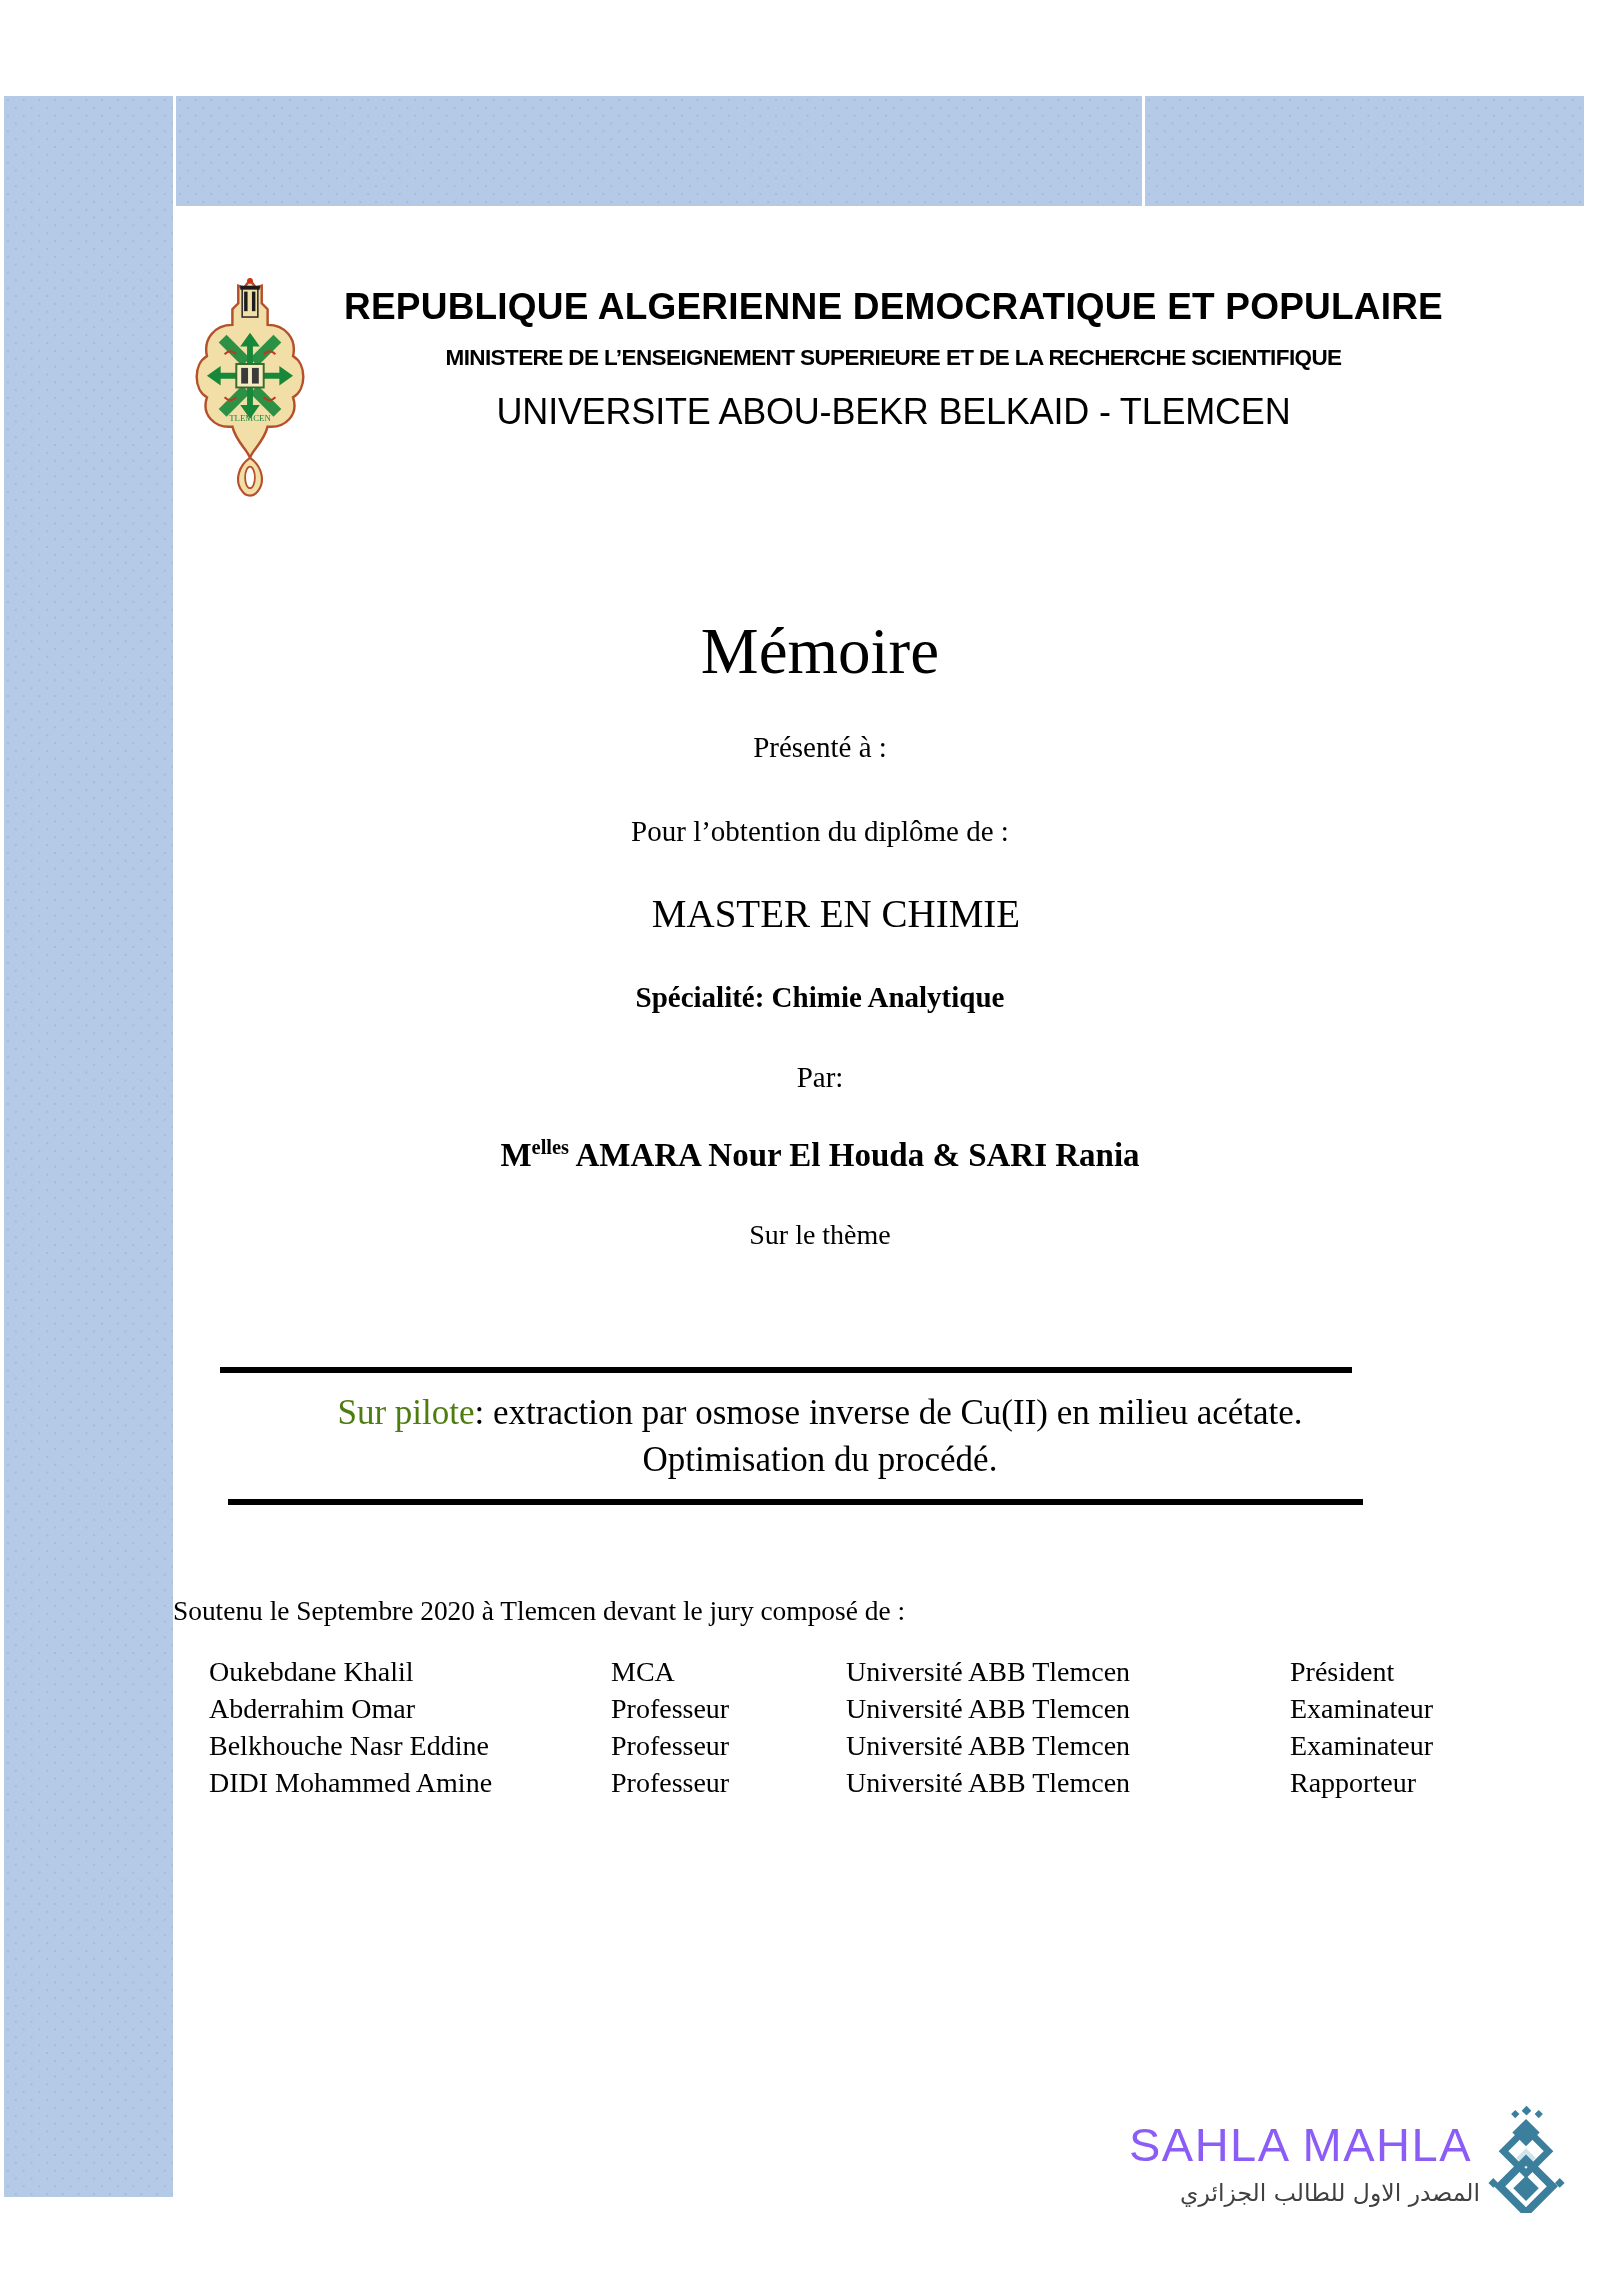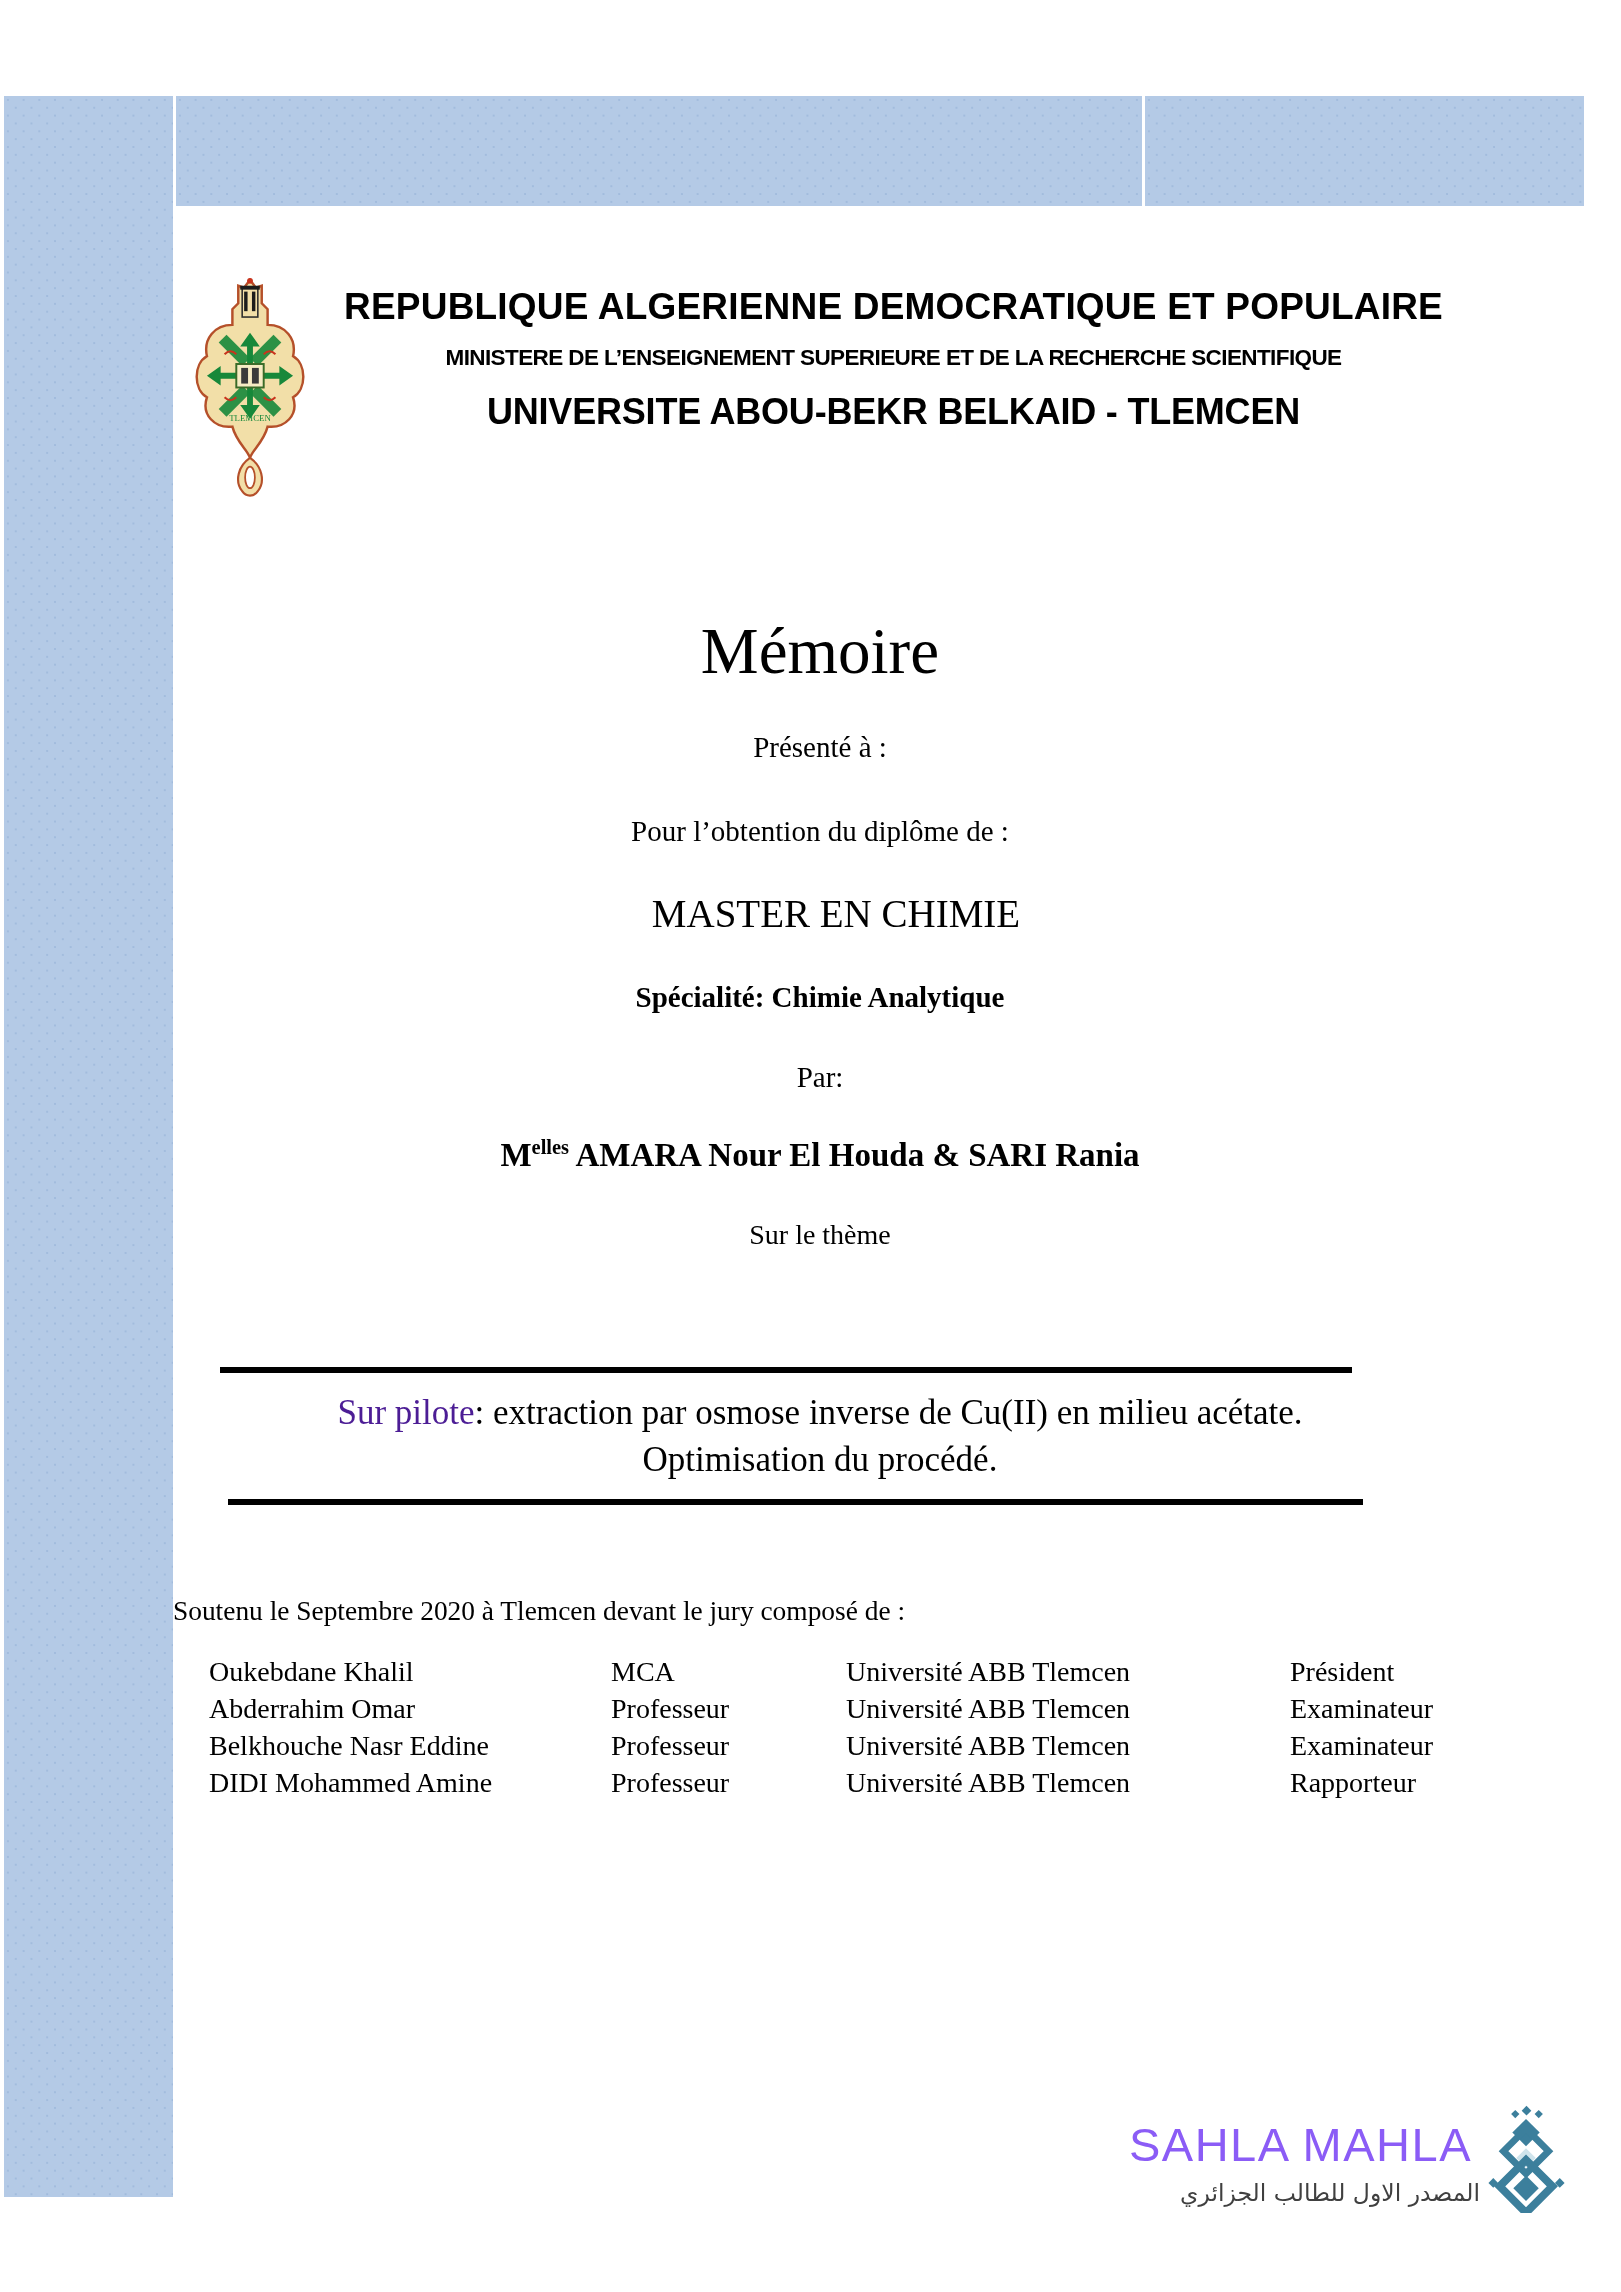--- a/index.html
+++ b/index.html
@@ -77,21 +77,21 @@
   }
   .hdr-2 {
     font-size: 22.5px;
     font-weight: bold;
     margin-top: 17.6px;
     letter-spacing: -0.6px;
     white-space: nowrap;
   }
   .hdr-3 {
     font-size: 36px;
-    font-weight: bold;
+    font-weight: normal;
     margin-top: 19.6px;
     letter-spacing: -0.2px;
     white-space: nowrap;
   }
 
   
   .body-block {
     position: absolute;
     left: 173px;
     top: 588px;
@@ -157,21 +157,21 @@
     margin: 0 auto;
   }
   .rule-top { width: 1132px; margin-left: 47px; }
   .rule-bottom { width: 1135px; margin-left: 55px; }
   .theme-title {
     font-size: 35px;
     line-height: 1.33;
     text-align: center;
     padding: 17.6px 108px 15.7px 108px;
   }
-  .theme-red { color: #4c1d95; }
+  .theme-red { color: #4d7c0f; }
 
   
   .soutenu {
     position: absolute;
     left: 173px;
     top: 1596px;
     width: 1294px;
     font-size: 27.4px;
   }
   .jury {

